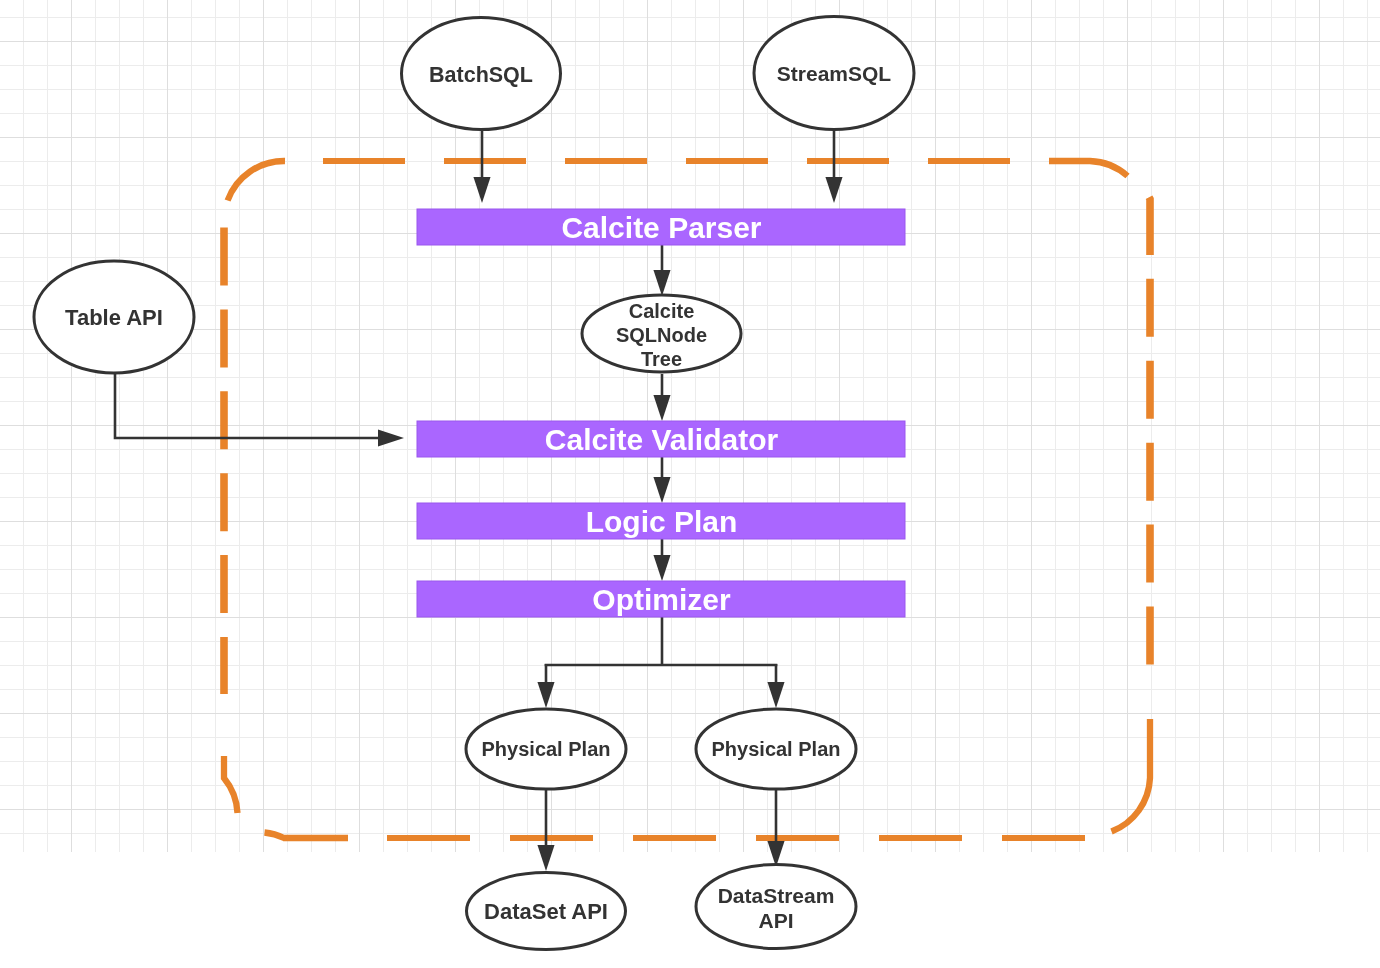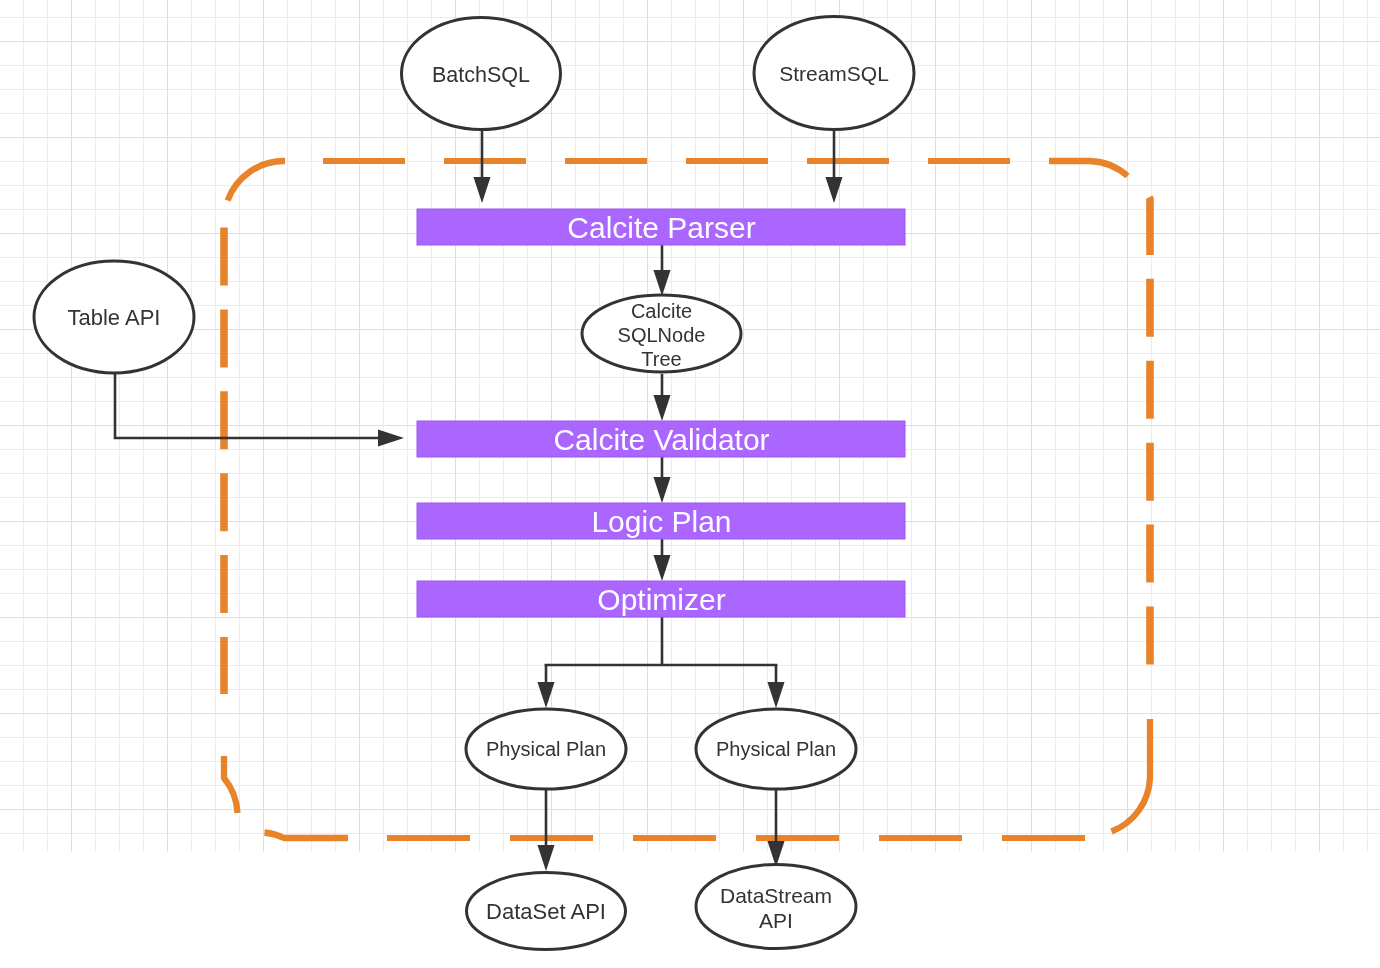--- a/index.html
+++ b/index.html
@@ -1,19 +1,19 @@
 <!DOCTYPE html>
 <html><head>
 <meta charset="utf-8">
 <title>Flink Table API &amp; SQL Calcite Flow</title>
 <style>
   html,body{margin:0;padding:0;}
   body{width:1380px;height:968px;overflow:hidden;background:#ffffff;
        font-family:"Liberation Sans",sans-serif;}
-  #canvas{position:relative;width:1380px;height:852px;}
+  #canvas{position:relative;width:1380px;height:852px;font-weight:bold;}
   #grid{position:absolute;inset:0;
         background-image:
           linear-gradient(to right, #dedede 1px, transparent 1px),
           linear-gradient(to bottom, #dedede 1px, transparent 1px),
           linear-gradient(to right, #ececec 1px, transparent 1px),
           linear-gradient(to bottom, #ececec 1px, transparent 1px);
         background-size:96px 96px,96px 96px,24px 24px,24px 24px;
         background-position:71px 0px,0px 41px,71px 0px,0px 41px;}
   svg#diagram{position:absolute;left:0;top:0;}
   .bnd{fill:none;stroke:#E8832A;}

